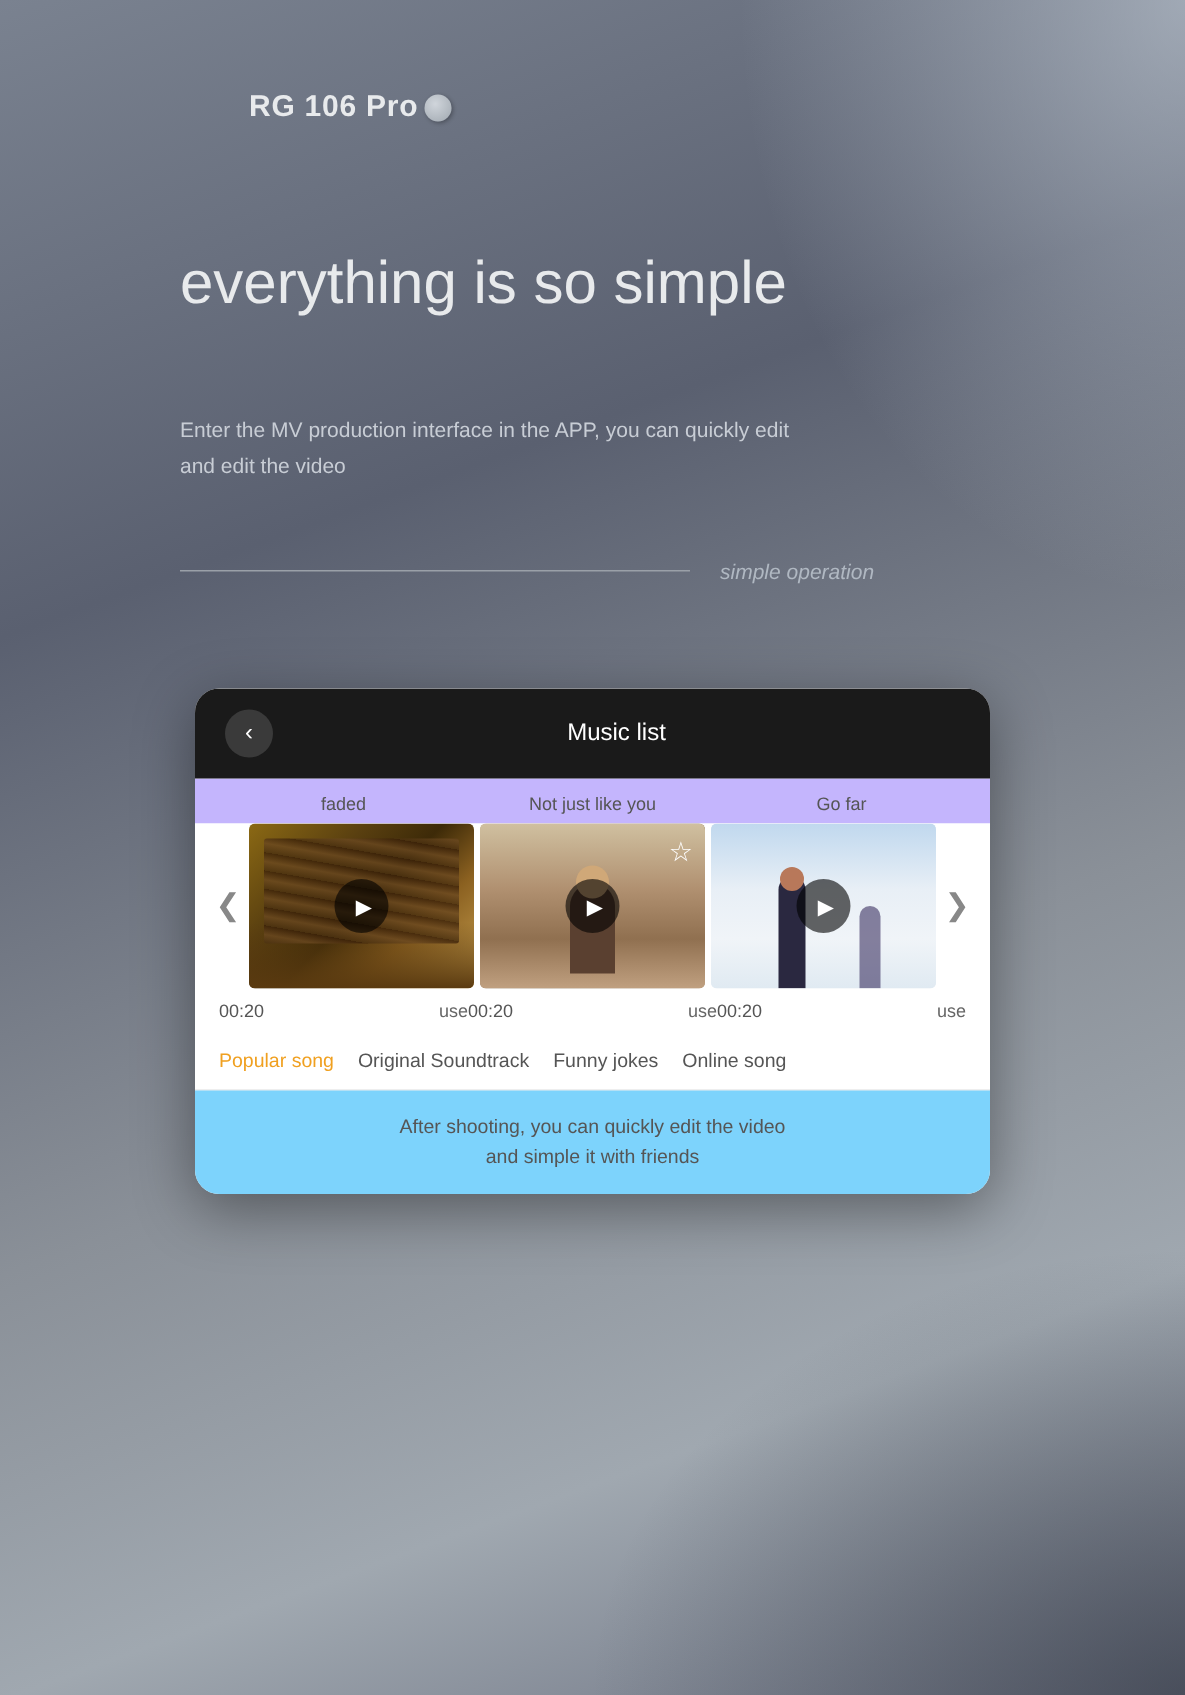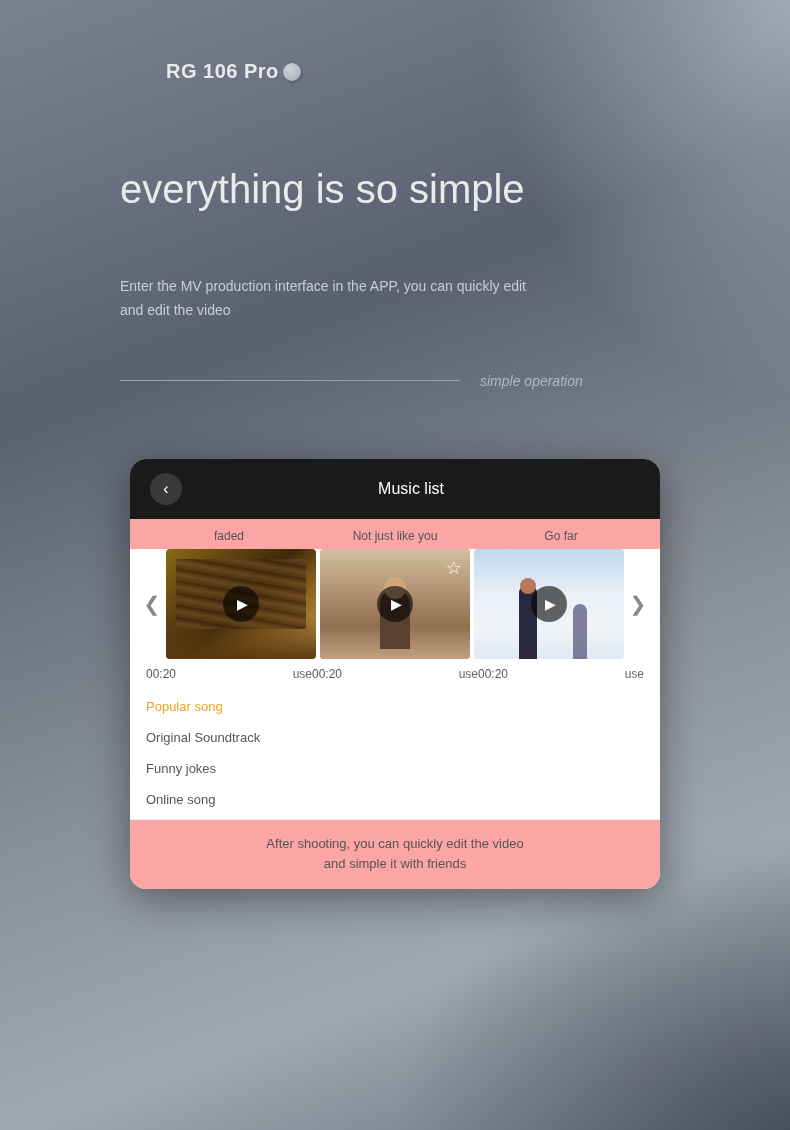--- a/index.html
+++ b/index.html
@@ -141,21 +141,21 @@
       text-align: center;
       font-size: 16px;
       color: #fff;
       font-weight: 400;
     }
 
     .track-labels {
       display: flex;
       justify-content: flex-start;
       padding: 10px 16px 6px;
-      background: #fca5a5;
+      background: #c4b5fd;
     }
 
     .track-label {
       font-size: 12px;
       color: #555;
       text-align: center;
       flex: 1;
     }
 
     .tracks-row {
@@ -270,35 +270,34 @@
       border: none;
       cursor: pointer;
     }
 
     .category-tabs {
       display: flex;
       padding: 10px 16px 12px;
       gap: 16px;
       background: #fff;
       justify-content: flex-start;
-      flex-direction: column;
     }
 
     .cat-tab {
       font-size: 13px;
       cursor: pointer;
       color: #555;
     }
 
     .cat-tab.active {
       color: #f0a020;
     }
 
     .music-card-footer {
-      background: #fca5a5;
+      background: #7dd3fc;
       border-top: 1px solid #eee;
       text-align: center;
       padding: 14px 20px;
       font-size: 13px;
       color: #555;
       line-height: 1.6;
     }
   </style>
 </head>
 <body>

